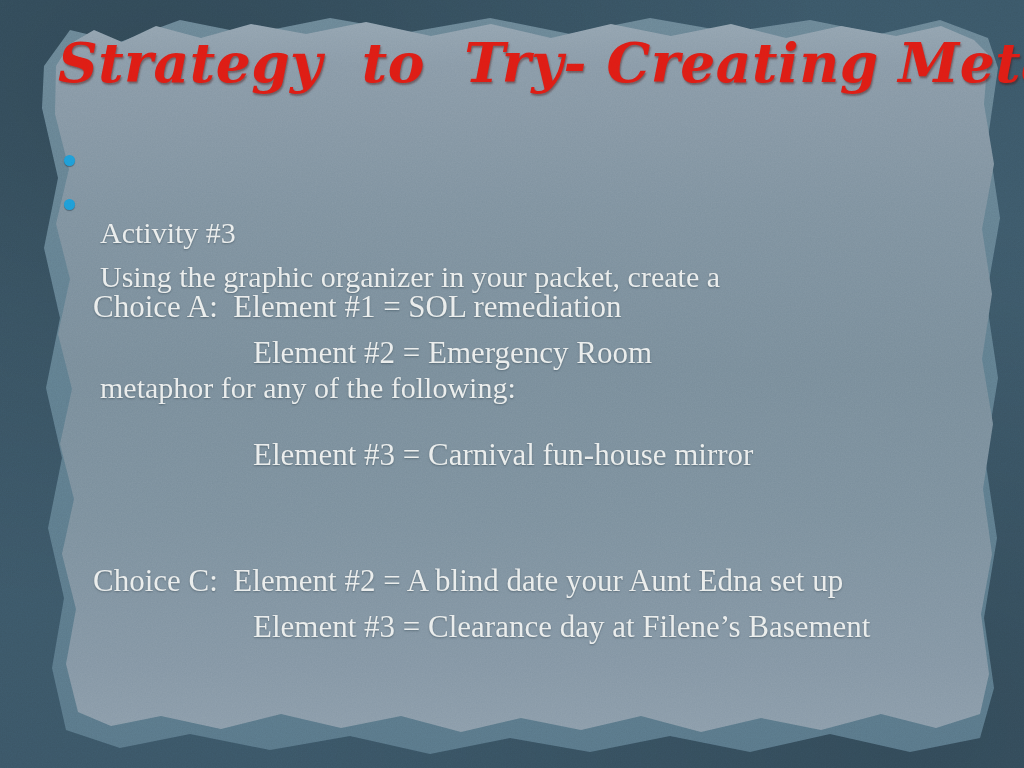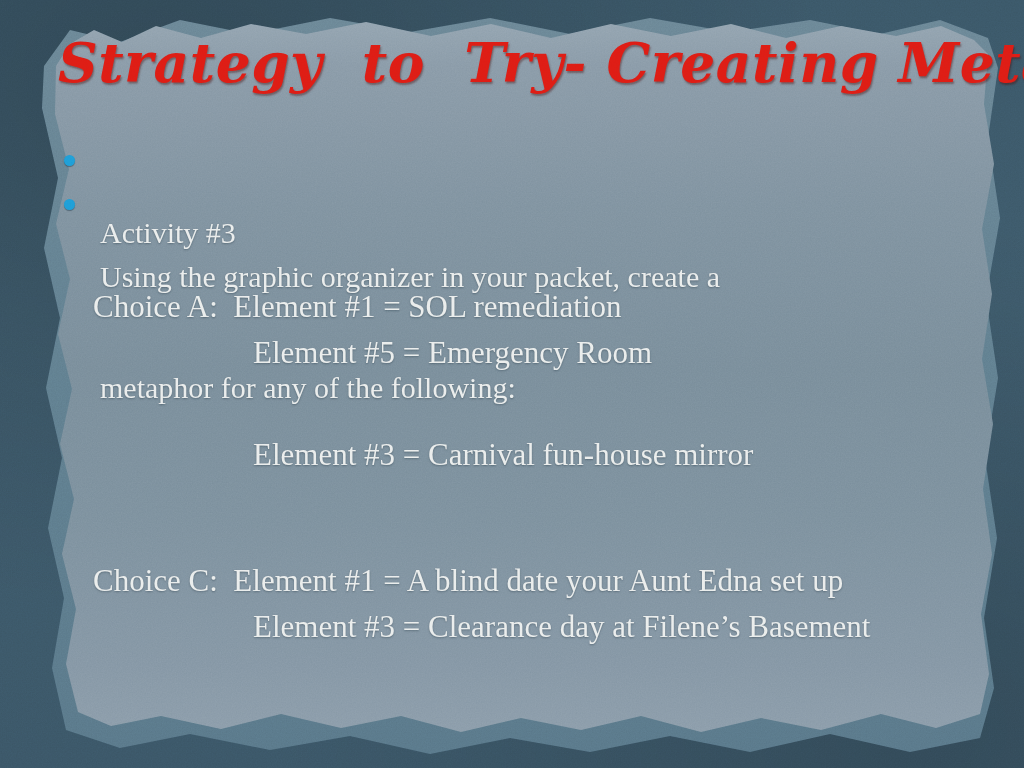--- a/index.html
+++ b/index.html
@@ -94,29 +94,29 @@
   <div class="bullet-item b2">
     <span class="dot"></span>
     <div class="btext body-text">
       <div>Using the graphic organizer in your packet, create a</div>
       <div>metaphor for any of the following:</div>
     </div>
   </div>
 
   <div class="choice choice-a body-text">
     <div class="cl1">Choice A:  Element #1 = SOL remediation</div>
-    <div class="cl2">Element #5 = Emergency Room</div>
+    <div class="cl2">Element #2 = Emergency Room</div>
   </div>
 
   <div class="choice choice-b body-text">
     <div class="cl2">Element #3 = Carnival fun-house mirror</div>
   </div>
 
   <div class="choice choice-c body-text">
-    <div class="cl1">Choice C:  Element #1 = A blind date your Aunt Edna set up</div>
+    <div class="cl1">Choice C:  Element #2 = A blind date your Aunt Edna set up</div>
     <div class="cl2">Element #3 = Clearance day at Filene’s Basement</div>
   </div>
 
   <svg class="grain" width="1024" height="768" aria-hidden="true">
     <filter id="noiseF">
       <feTurbulence type="fractalNoise" baseFrequency="0.8" numOctaves="2" stitchTiles="stitch"></feTurbulence>
       <feColorMatrix type="matrix" values="0 0 0 0 0.5  0 0 0 0 0.5  0 0 0 0 0.55  0 0 0 0.35 0"></feColorMatrix>
     </filter>
     <rect width="1024" height="768" filter="url(#noiseF)"></rect>
   </svg>

